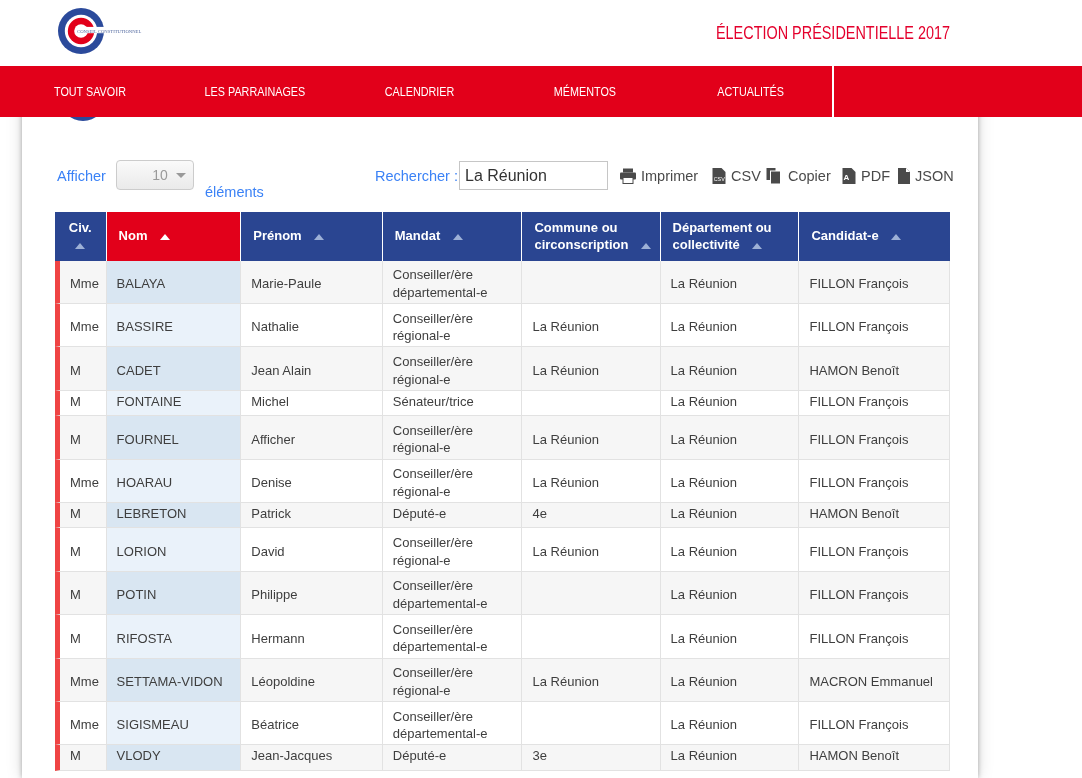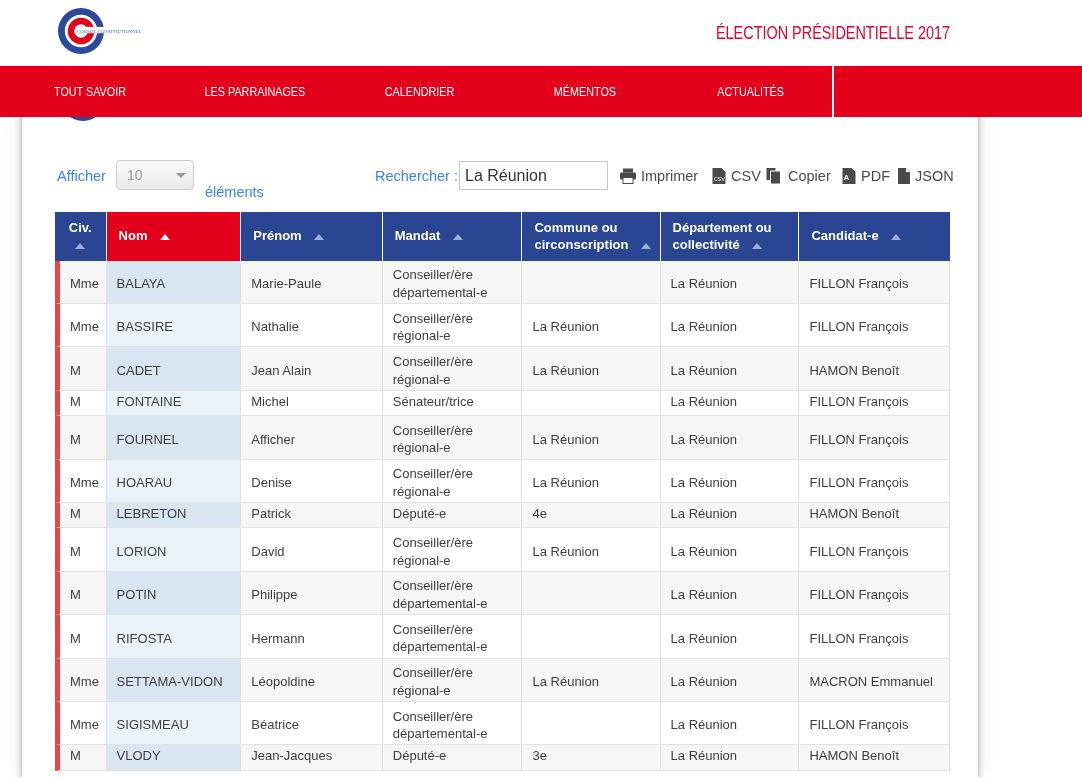--- a/index.html
+++ b/index.html
@@ -23,21 +23,21 @@
   color:#fff; font-size:13.5px; padding-left:33px; }
 .navsearch svg { margin-right:9px; }
 .logo { position:absolute; left:58px; top:8px; z-index:7; width:300px; height:46px; }
 
 .controls { position:absolute; left:0; top:155px; width:956px; height:45px; }
 .lbl { color:#3b82f6; font-size:14.5px; }
 .afficher { position:absolute; left:35px; top:13px; }
 .selectbox { position:absolute; left:94px; top:5px; width:78px; height:30px;
   background:linear-gradient(#fafafa,#eaeaea);
   border:1px solid #ccc; border-radius:4px; color:#9a9a9a; font-size:14px; line-height:28px;
-  padding-left:10px; }
+  padding-left:10px;text-align:center; }
 .selarrow { position:absolute; right:7px; top:12px; width:0; height:0;
   border-left:5px solid transparent; border-right:5px solid transparent; border-top:5px solid #999; }
 .elements { position:absolute; left:183px; top:29px; }
 .rechlbl { position:absolute; left:353px; top:13px; }
 .searchinput { position:absolute; left:437px; top:6px; width:149px; height:28.5px; border:1px solid #c6c6c6;
   background:#fff; font-size:16px; color:#333; padding-left:5px; line-height:27px;
   font-family:"Liberation Sans",sans-serif; }
 .btns { position:absolute; left:0; top:12.5px; width:956px; height:24px; color:#4a4a4a;
   font-size:14.5px; }
 .btns .b { position:absolute; top:0; display:flex; align-items:center; }

